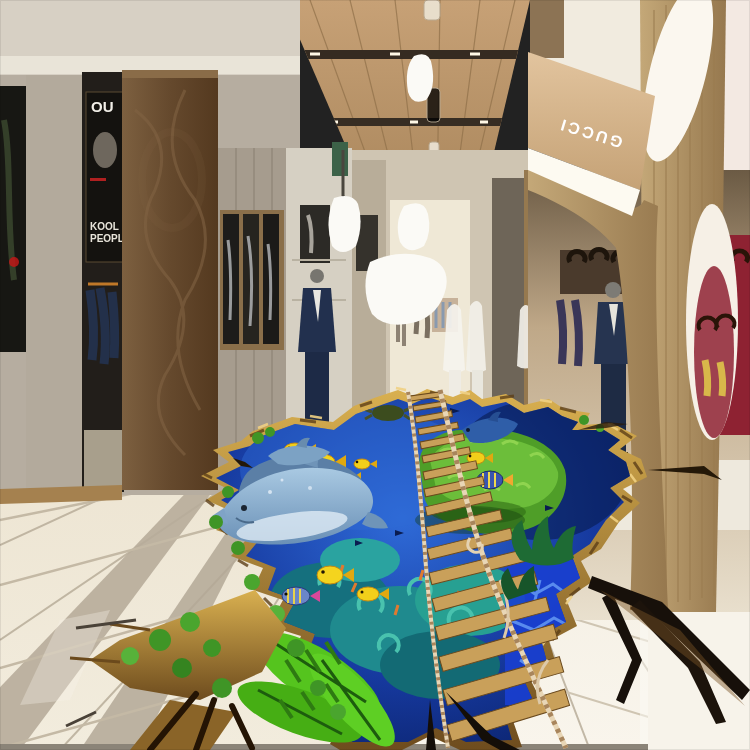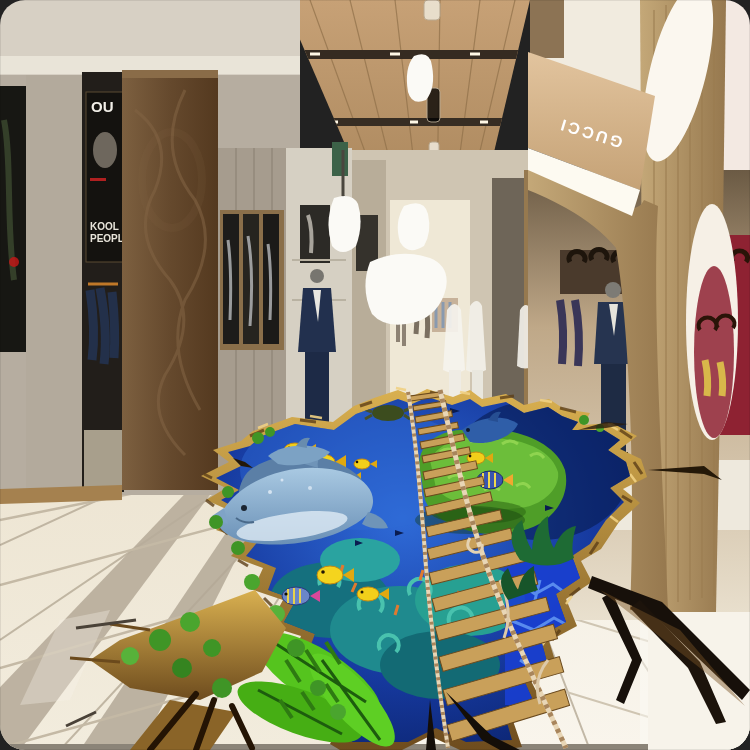--- a/index.html
+++ b/index.html
@@ -1,16 +1,16 @@
 <!DOCTYPE html>
 <html><head>
 <meta charset="utf-8">
 <style>
   html,body{margin:0;padding:0;background:#222;}
-  #stage{width:750px;height:750px;position:relative;overflow:hidden;font-family:"Liberation Sans",sans-serif;border-radius:25px;}
+  #stage{width:750px;height:750px;position:relative;overflow:hidden;font-family:"Liberation Sans",sans-serif;}
   svg{display:block;}
   text{font-family:"Liberation Sans",sans-serif;}
 </style>
 </head>
 <body>
 
 <div id="stage">
 <svg width="750" height="750" viewBox="0 0 750 750">
 <defs>
   <linearGradient id="gCeil" x1="0" y1="0" x2="0" y2="1">

